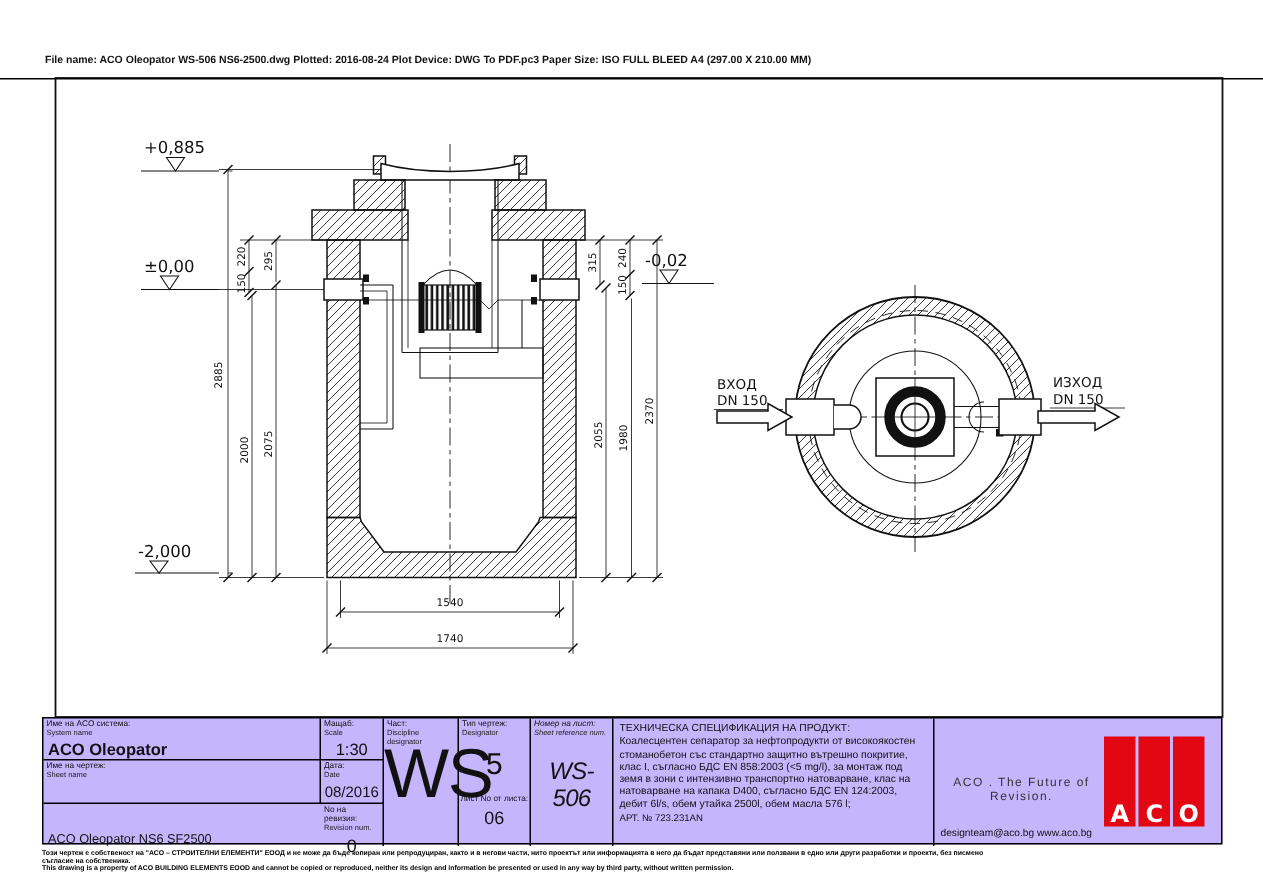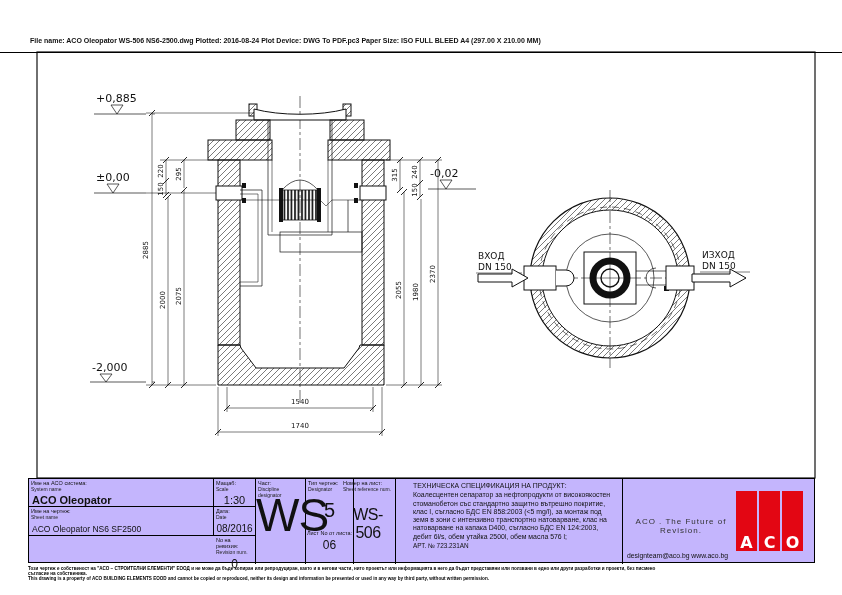--- a/index.html
+++ b/index.html
@@ -20,21 +20,21 @@
   .blackf{fill:#111;stroke:none;}
   .hdr{position:absolute;left:30px;top:37px;font-size:7px;font-weight:600;white-space:nowrap;}
   .hdr-rule{position:absolute;left:0;top:52px;width:842px;border-top:1px solid #000;height:0;}
   .tblock{position:absolute;left:28px;top:478px;width:787px;height:85px;border:1.5px solid #000;box-sizing:border-box;background:#c4b5fd;}
   .tb-cell{position:absolute;box-sizing:border-box;}
   .bb{border-bottom:1px solid #000;}
   .br{border-right:1px solid #000;}
   .lbl{font-size:5.5px;line-height:6px;padding:1px 2px 0 2px;}
   .lbl .en{display:block;font-size:5px;color:#222;}
   .val-main{font-size:11px;font-weight:bold;padding:2px 2px 0 3px;}
-  .val-sheet{font-size:8.5px;padding:4px 2px 0 3px;}
+  .val-sheet{font-size:8.5px;padding:4px 2px 0 3px;margin-top:30px;}
   .val-file{font-size:8px;padding:4px 2px 0 3px;}
   .val-c{text-align:center;}
   .v-scale{font-size:11px;margin-top:2px;}
   .v-date{font-size:10px;margin-top:3px;}
   .v-rev{font-size:12px;margin-top:2px;}
   .v-ws{font-size:46px;line-height:34px;margin-top:0;letter-spacing:-1px;}
   .v-5{font-size:20px;line-height:20px;margin-top:8px;}
   .v-06{font-size:12px;margin-top:2px;}
   .v-ref{font-size:16px;line-height:18px;margin-top:14px;letter-spacing:-.5px;}
   .sol{font-size:5.5px;margin-top:10px;}
@@ -275,21 +275,21 @@
   <div class="tb-cell br val-c" style="left:227px;top:0;width:50px;height:85px;text-align:center;">
     <div class="lbl" style="text-align:left;"><span>Част:</span><span class="en">Discipline designator</span></div>
     <div class="v-ws">WS</div>
   </div>
   <div class="tb-cell br" style="left:277px;top:0;width:48px;height:85px;text-align:center;">
     <div class="lbl" style="text-align:left;"><span>Тип чертеж:</span><span class="en">Designator</span></div>
     <div class="v-5">5</div>
     <div class="sol">Лист No от листа:</div>
     <div class="v-06">06</div>
   </div>
-  <div class="tb-cell br" style="left:312px;top:0;width:55px;height:85px;text-align:center;">
+  <div class="tb-cell br" style="left:325px;top:0;width:55px;height:85px;text-align:center;font-style:italic;">
     <div class="lbl" style="text-align:left;"><span>Номер на лист:</span><span class="en">Sheet reference num.</span></div>
     <div class="v-ref">WS-506</div>
   </div>
   <div class="tb-cell br spec" style="left:380px;top:0;width:214px;height:85px;">
     <div class="t">ТЕХНИЧЕСКА СПЕЦИФИКАЦИЯ НА ПРОДУКТ:</div>
     <div>Коалесцентен сепаратор за нефтопродукти от високоякостен стоманобетон със стандартно защитно вътрешно покритие, клас I, съгласно БДС EN 858:2003 (&lt;5 mg/l), за монтаж под земя в зони с интензивно транспортно натоварване, клас на натоварване на капака D400, съгласно БДС EN 124:2003, дебит 6l/s, обем утайка 2500l, обем масла 576 l;</div>
     <div class="a">АРТ. № 723.231AN</div>
   </div>
   <div class="tb-cell brandcell" style="left:594px;top:0;width:190px;height:85px;">
     <div class="slogan">

